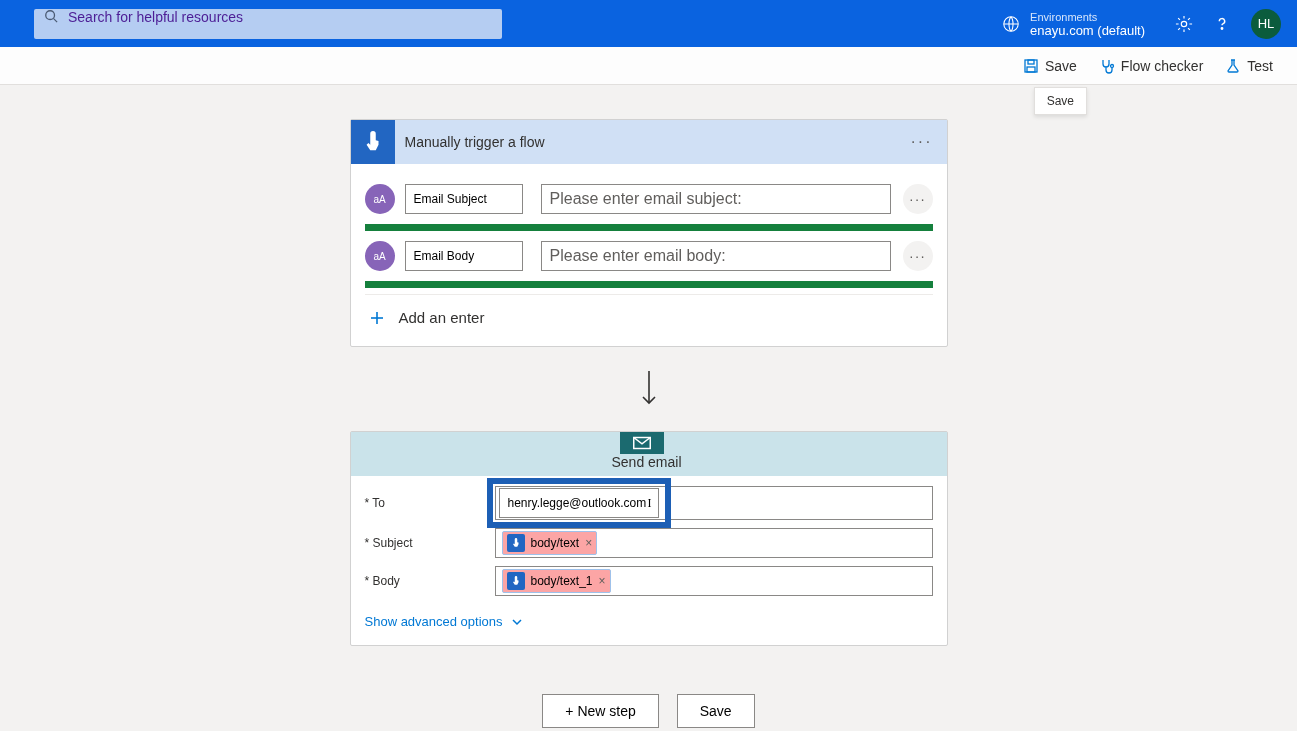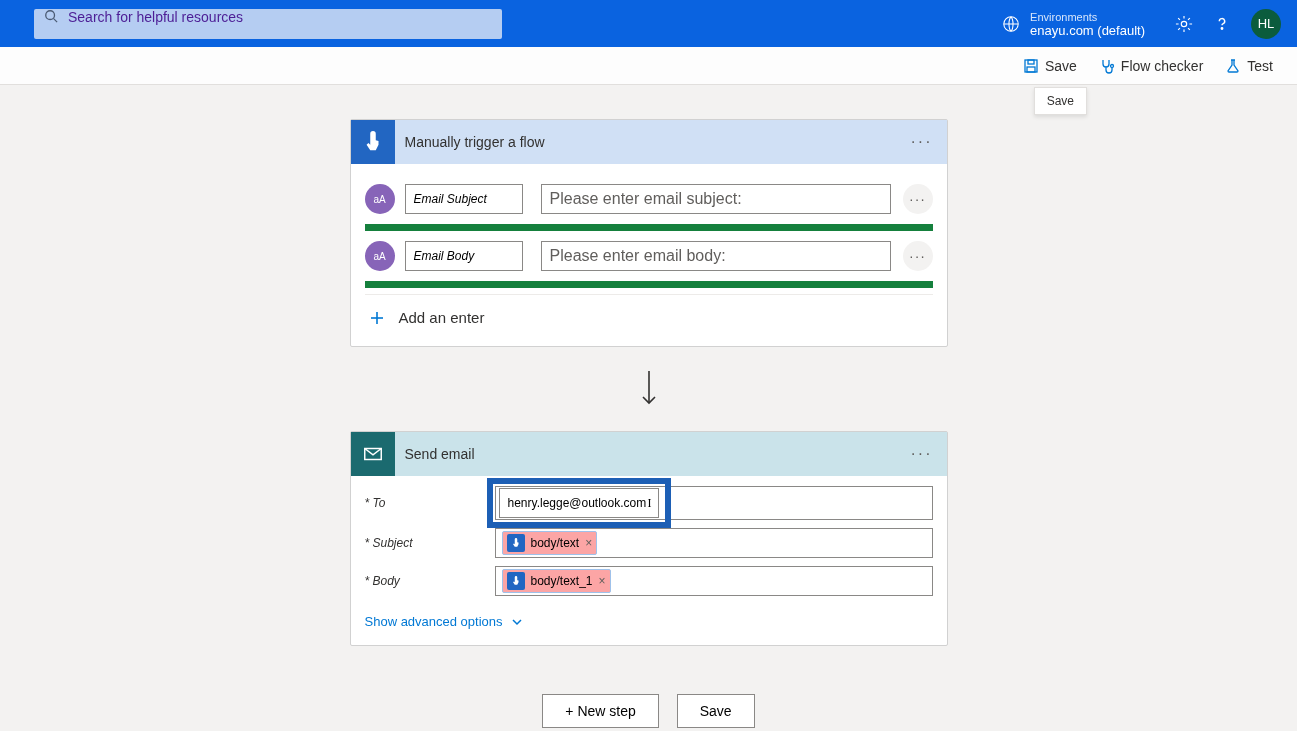--- a/index.html
+++ b/index.html
@@ -22,43 +22,43 @@
 .toolbar { background: #fdfdfd; height: 38px; border-bottom: 1px solid #e1dfdd; display: flex; align-items: center; justify-content: flex-end; padding-right: 24px; font-size: 14px; color: #323130; position: relative; }
 .toolbar-item { display: flex; align-items: center; margin-left: 22px; cursor: pointer; color: #323130; }
 .toolbar-item svg { margin-right: 6px; }
 .tooltip { position: absolute; top: 40px; right: 210px; background: #fff; border: 1px solid #e1dfdd; padding: 6px 12px; font-size: 12px; box-shadow: 0 2px 4px rgba(0,0,0,0.1); }
 
 
 .canvas { position: relative; padding-top: 18px; }
 .flow-card { width: 598px; margin: 16px auto; background: #fff; border: 1px solid #d1d1d1; border-radius: 2px; }
 .card-header { height: 44px; display: flex; align-items: center; padding-right: 14px; }
 .card-header.trigger { background: #d0e0f5; }
-.card-header.action { background: #cae3ea; }
+.card-header.action { background: #cae3ea; flex-direction: column; }
 .card-icon { width: 44px; height: 44px; display: flex; align-items: center; justify-content: center; }
 .card-icon.trigger { background: #2266c2; }
 .card-icon.action { background: #1b6a6f; }
 .card-title { flex: 1; padding-left: 10px; font-size: 14px; color: #323130; }
 .card-menu { color: #605e5c; cursor: pointer; letter-spacing: 2px; font-size: 16px; }
 
 .card-body { padding: 10px 14px; }
 .input-row { display: flex; align-items: center; padding: 10px 0; border-bottom: 7px solid #15803d; }
 .input-row:last-of-type { border-bottom: none; }
 .type-badge { width: 30px; height: 30px; border-radius: 50%; background: #8764b8; color: #fff; font-size: 10px; display: flex; align-items: center; justify-content: center; margin-right: 10px; }
-.label-box { width: 118px; height: 30px; border: 1px solid #8a8886; display: flex; align-items: center; padding: 0 8px; font-size: 12px; margin-right: 18px; font-style: italic; }
+.label-box { width: 118px; height: 30px; border: 1px solid #8a8886; display: flex; align-items: center; padding: 0 8px; font-size: 12px; margin-right: 18px; }
 .value-box { flex: 1; height: 30px; border: 1px solid #8a8886; display: flex; align-items: center; padding: 0 8px; font-size: 16px; color: #605e5c; }
 .row-menu { width: 30px; height: 30px; border-radius: 50%; background: #f3f2f1; margin-left: 12px; display: flex; align-items: center; justify-content: center; color: #605e5c; font-size: 14px; letter-spacing: 1px; cursor: pointer; }
 .add-input { display: flex; align-items: center; padding: 14px 4px 10px; color: #323130; font-size: 15px; cursor: pointer; border-top: 1px solid #edebe9; margin-top: 6px;}
 .add-input svg { margin-right: 14px; }
 
 
 .arrow-connector { display: flex; justify-content: center; padding: 6px 0; }
 
 
 .form-row { display: flex; align-items: center; margin-bottom: 8px; }
-.form-label { width: 130px; font-size: 12px; color: #323130; font-style: italic; }
+.form-label { width: 130px; font-size: 12px; color: #323130; }
 .form-field { flex: 1; min-height: 30px; border: 1px solid #8a8886; display: flex; align-items: center; padding: 2px 6px; font-size: 12px; }
 .to-highlight { border: 6px solid #1d5fb5; display: inline-flex; align-items: center; padding: 4px 6px; }
 .to-highlight .inner-field { border: 1px solid #8a8886; width: 160px; height: 30px; display: flex; align-items: center; padding: 0 8px; font-size: 12px; position: relative; }
 .caret { position: absolute; right: 6px; font-family: serif; }
 .token { background: #fca5a5; border: 1px solid #9fc1ea; border-radius: 2px; display: inline-flex; align-items: center; padding: 2px 4px; font-size: 12px; }
 .token-icon { width: 18px; height: 18px; background: #2266c2; color:#fff; display:flex; align-items:center; justify-content:center; margin-right:6px; border-radius:2px;}
 .token .x { margin-left: 6px; color: #605e5c; cursor: pointer; }
 .adv-options { color: #0078d4; font-size: 13px; padding: 10px 0 6px; cursor: pointer; display: flex; align-items: center; }
 .adv-options svg { margin-left: 8px; }
 

